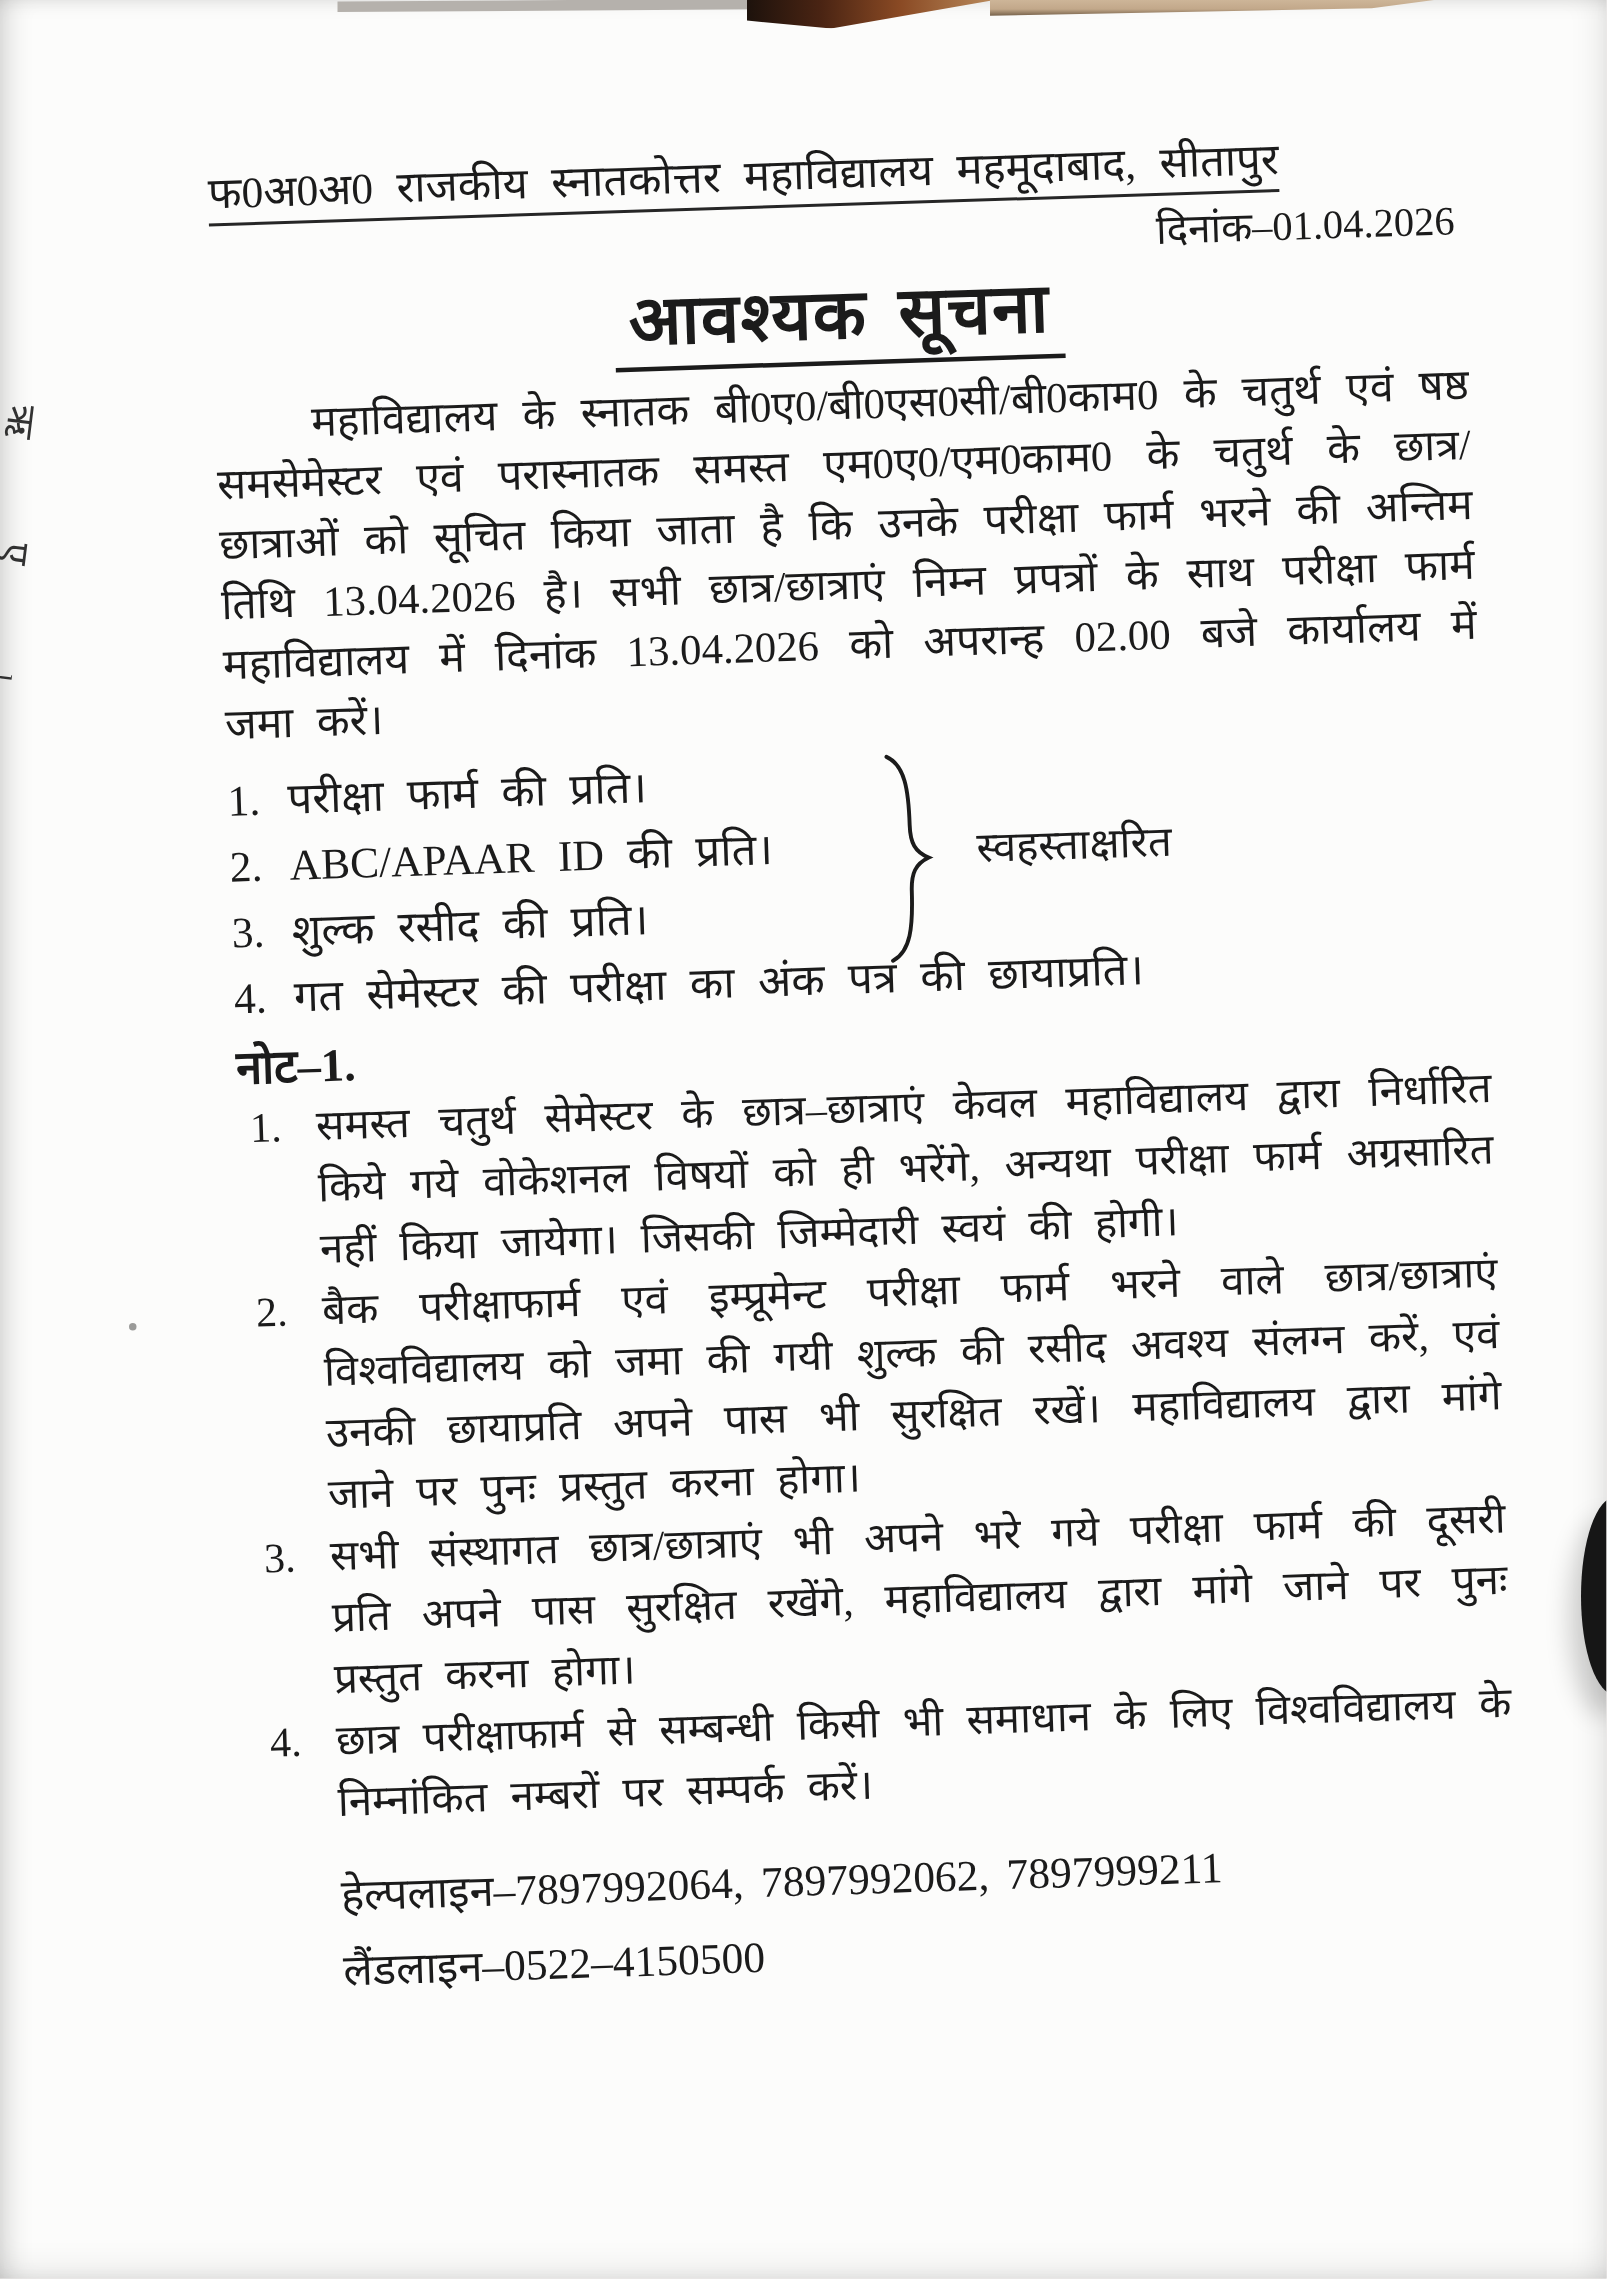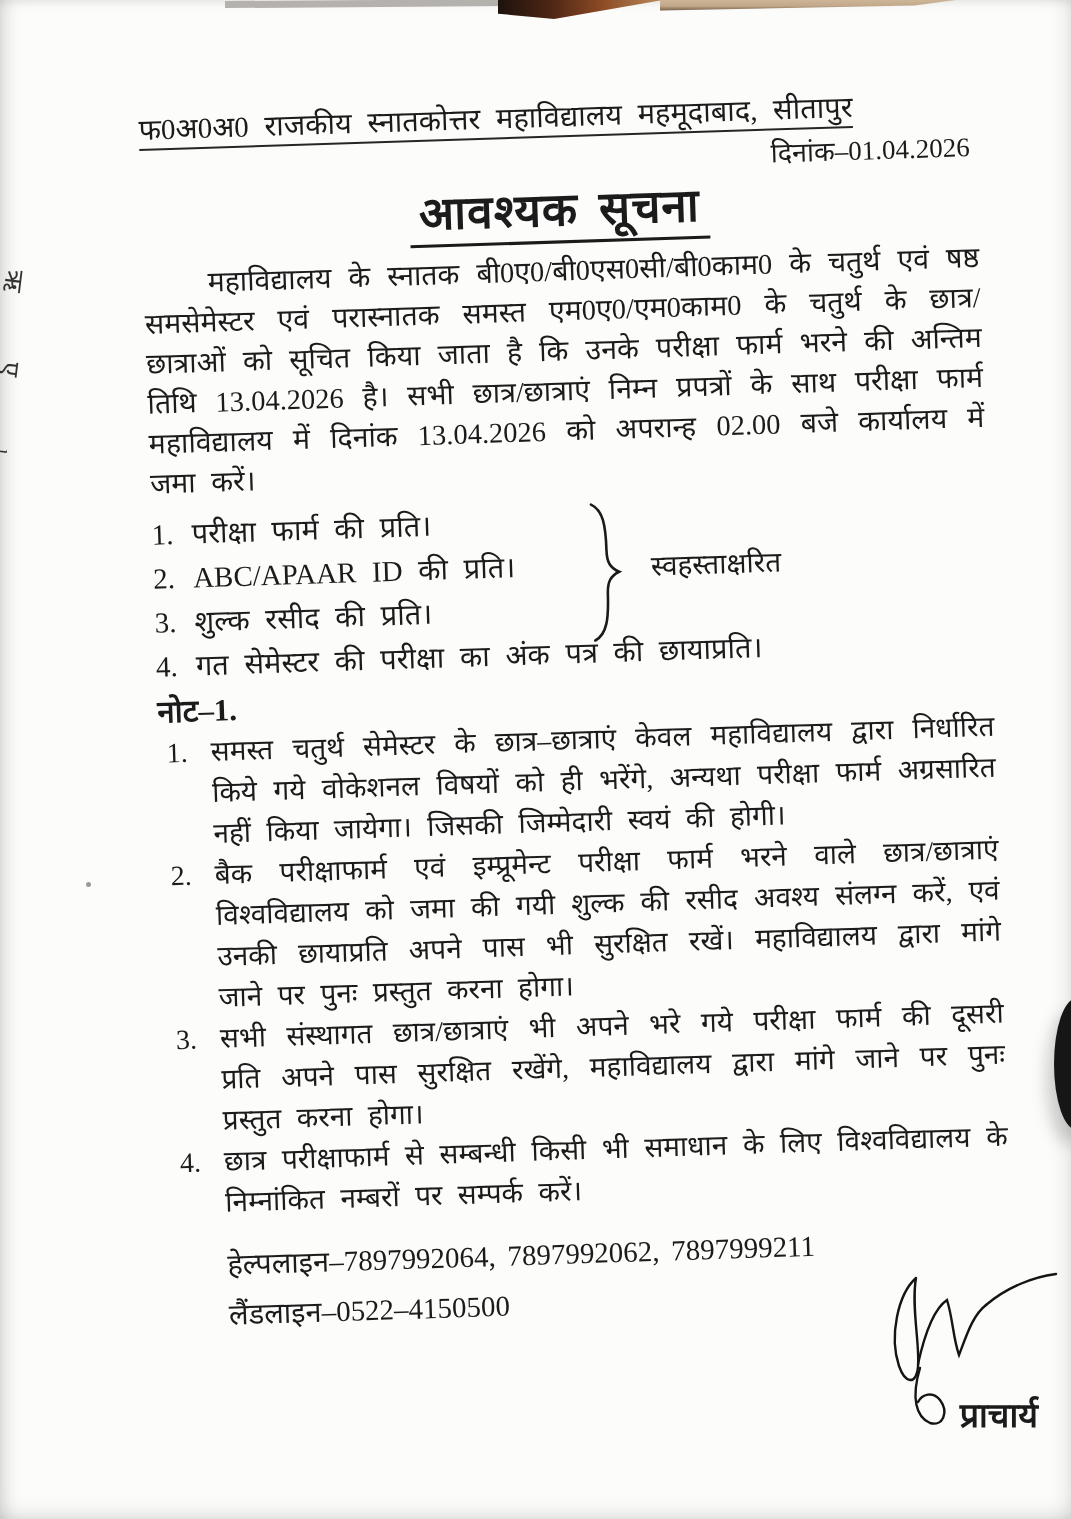--- a/index.html
+++ b/index.html
@@ -127,25 +127,14 @@
     <div class="noteitem">
       <span class="num">4.</span>
       <span>छात्र परीक्षाफार्म से सम्बन्धी किसी भी समाधान के लिए विश्वविद्यालय के निम्नांकित नम्बरों पर सम्पर्क करें।</span>
     </div>
 
     <div class="contact helpline">हेल्पलाइन–7897992064, 7897992062, 7897999211</div>
     <div class="contact landline">लैंडलाइन–0522–4150500</div>
 
   </div>
 
-  <div class="sig">
-    <svg width="210" height="175" viewBox="0 0 210 175">
-      <g fill="none" stroke="#151515" stroke-width="2.4" stroke-linecap="round">
-        <path d="M60,10 C42,26 33,68 43,98 C49,115 60,118 62,99 C64,76 55,38 60,10"></path>
-        <path d="M62,96 C70,60 79,40 91,32 C97,51 97,70 103,87 C111,66 117,47 130,37"></path>
-        <path d="M130,37 C150,20 176,9 200,6"></path>
-        <path d="M64,100 C55,130 60,149 74,155 C87,159 93,144 84,132 C77,123 66,126 62,134"></path>
-      </g>
-    </svg>
-    <span class="who">प्राचार्य</span>
-  </div>
 
 </div>
 
 </body></html>

